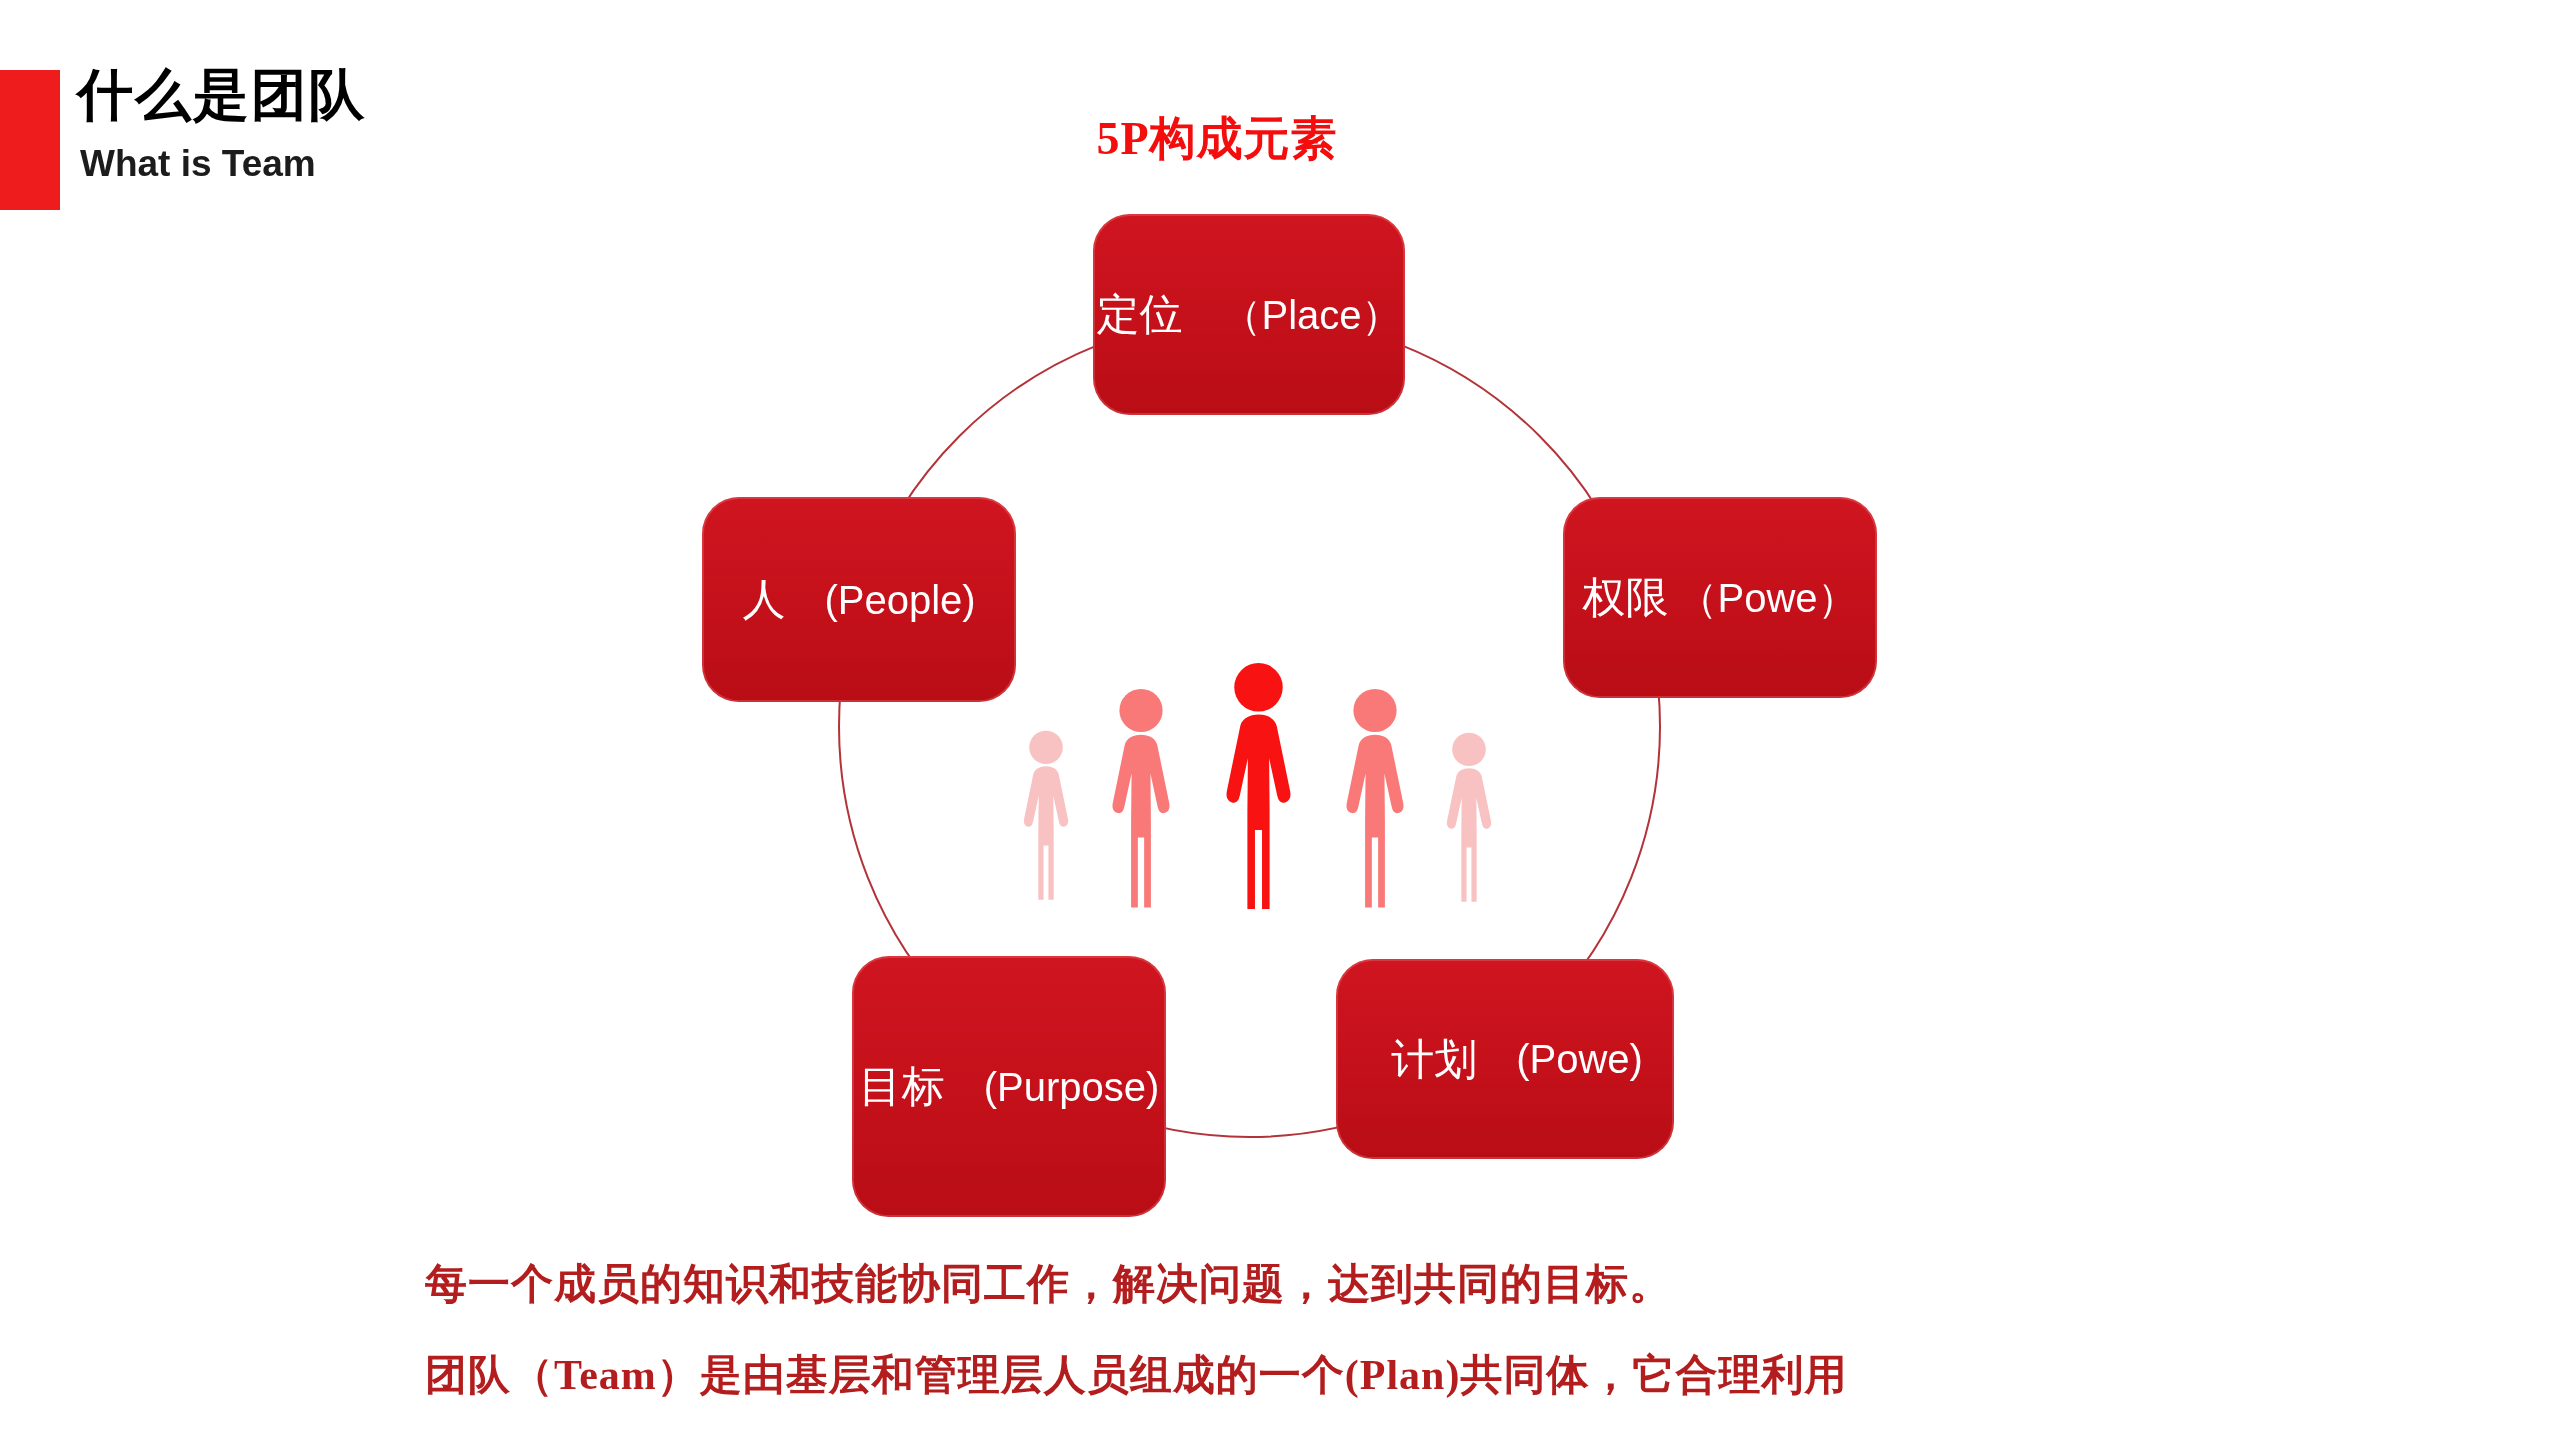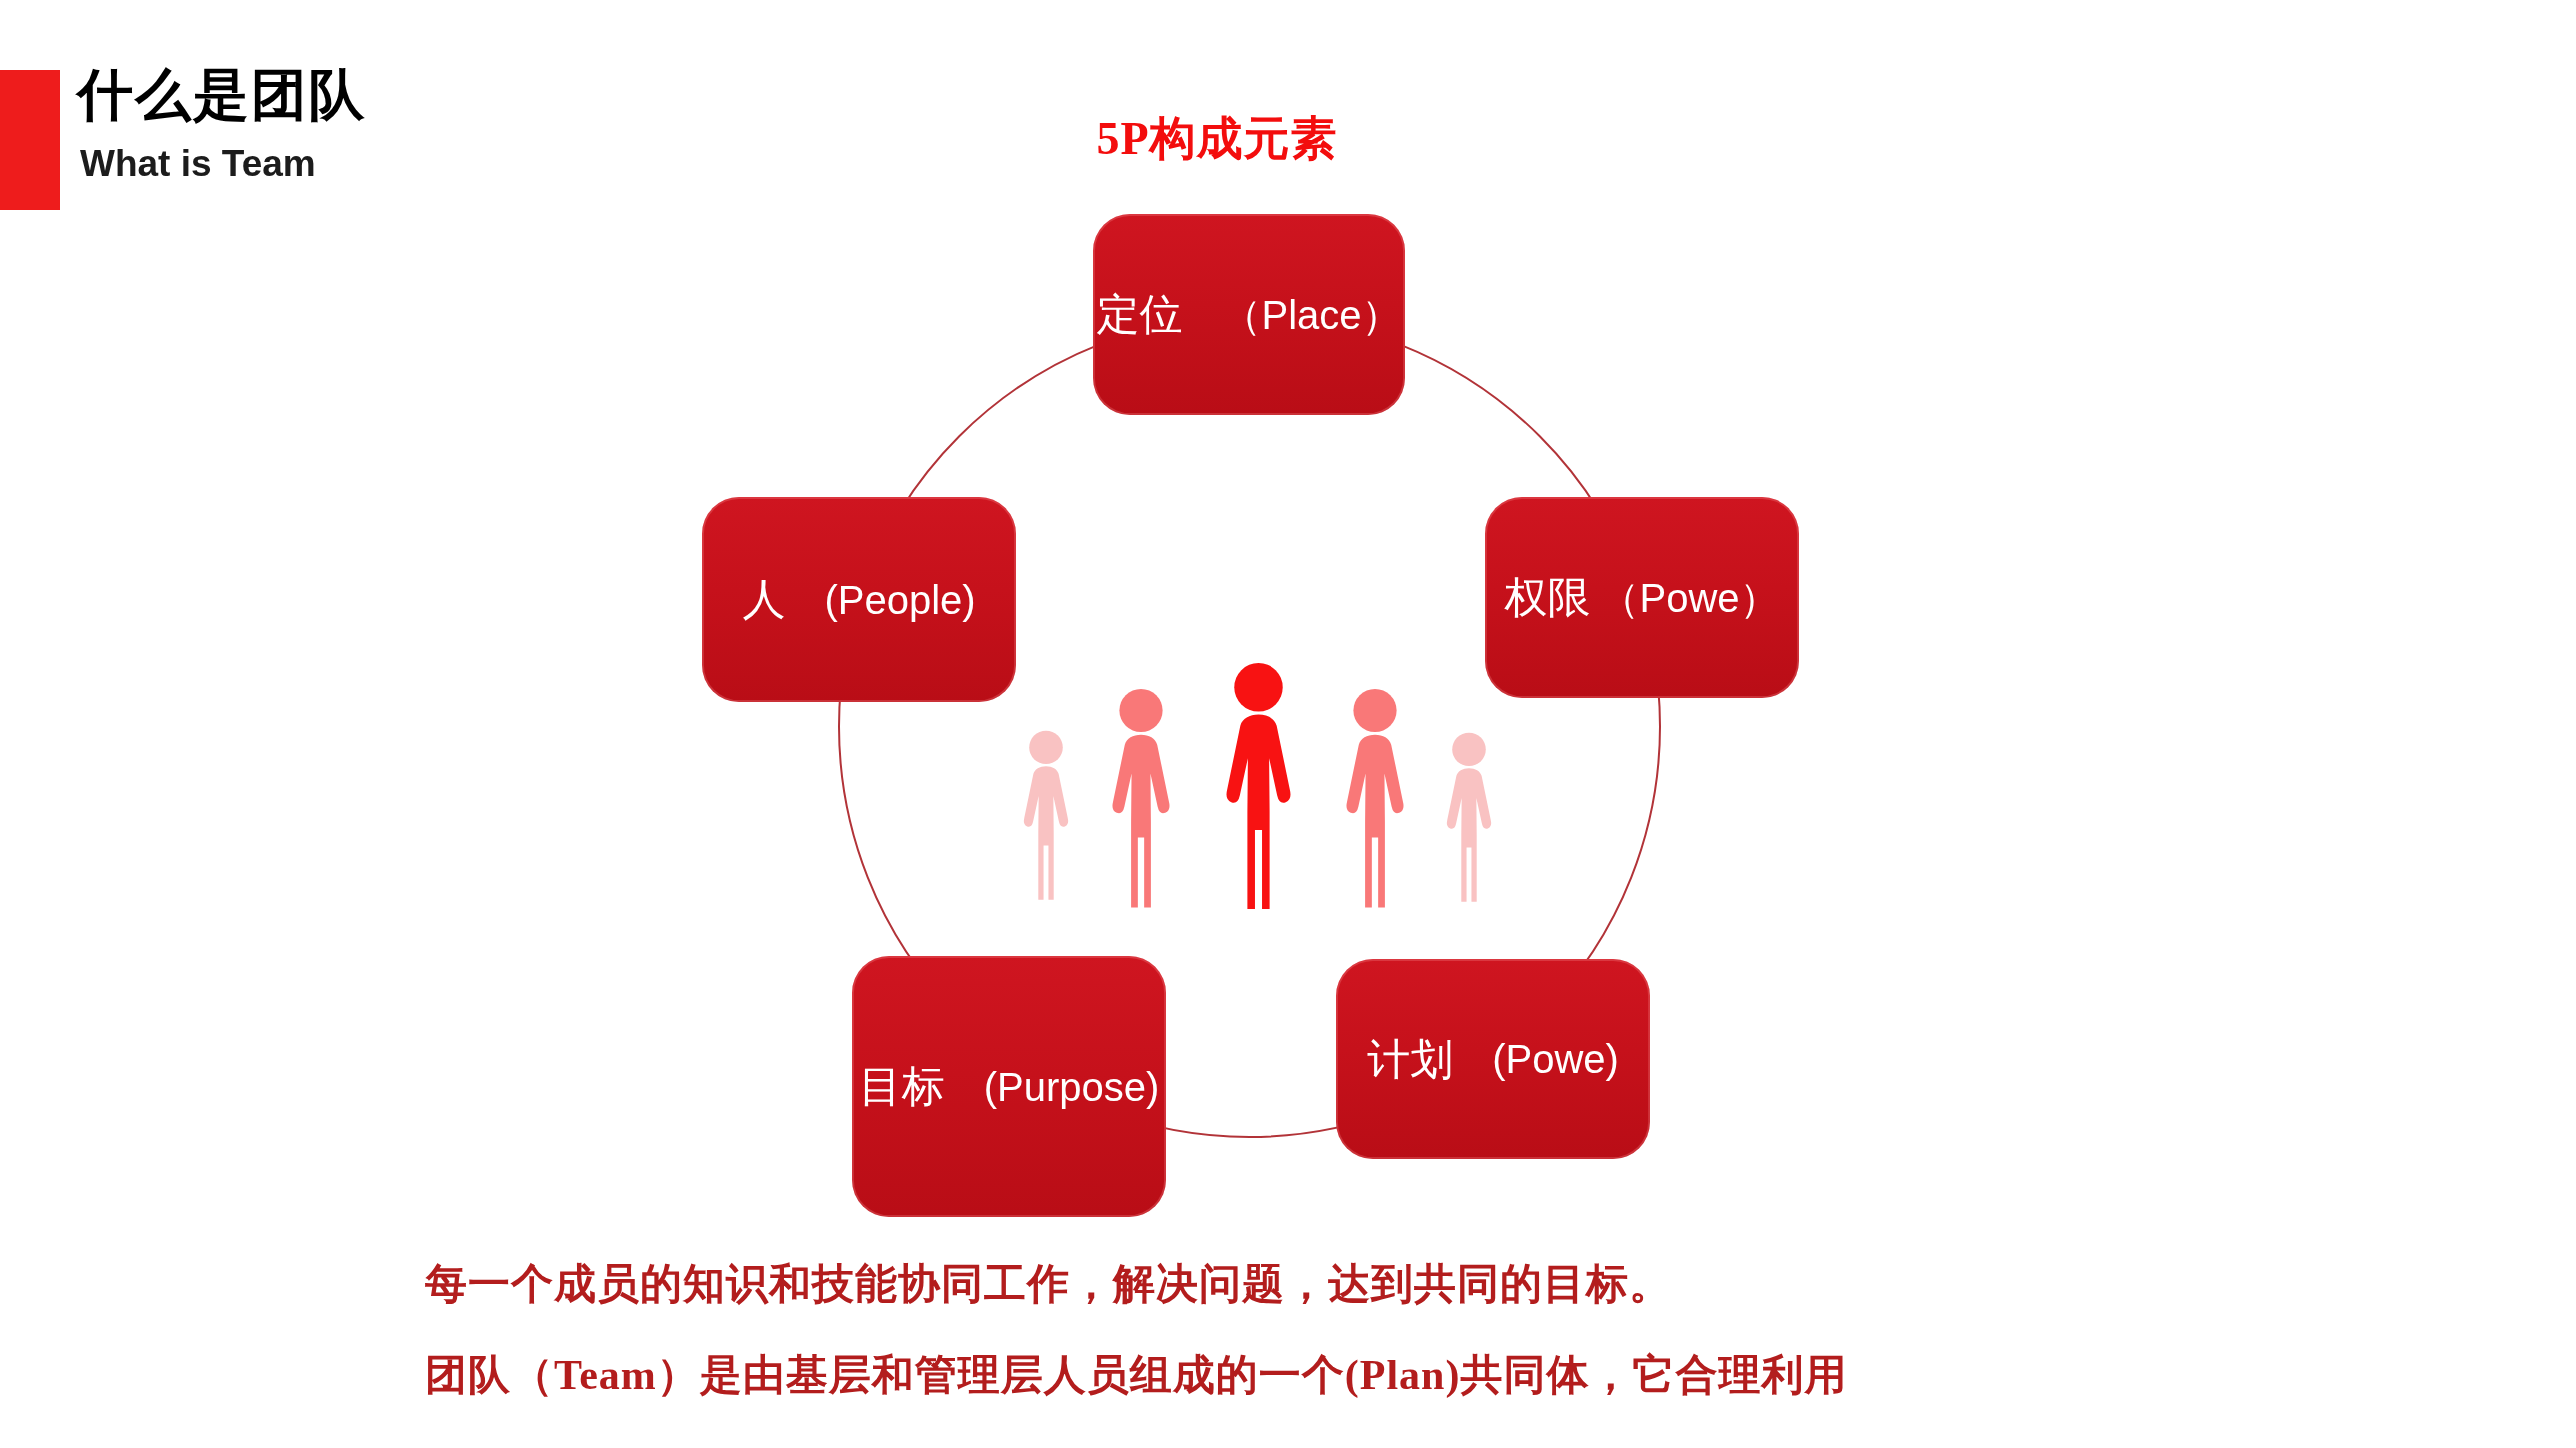--- a/index.html
+++ b/index.html
@@ -24,23 +24,23 @@
 
   
   .node{background:linear-gradient(180deg,#cf1520 0%,var(--node-fill) 45%,#b90d16 100%);
         border-radius:37px;z-index:2;display:flex;flex-direction:row;align-items:center;
         justify-content:center;gap:39px;color:#ffffff;text-align:center;
         box-shadow:inset 0 0 0 1.9px rgba(255,160,160,0.25);}
   .node .cn{font-size:43px;line-height:1;}
   .node .en{font-size:40px;line-height:1;}
   .node-place  {left:1093px;top:214px;width:312px;height:201px;}
   .node-people {left:702px; top:497px;width:314px;height:205px;}
-  .node-power  {left:1485px;top:497px;width:314px;height:201px;gap:9px;}
+  .node-power  {left:1563px;top:497px;width:314px;height:201px;gap:9px;}
   .node-purpose{left:852px; top:956px;width:314px;height:261px;}
-  .node-plan   {left:1336px;top:959px;width:314px;height:200px;}
+  .node-plan   {left:1336px;top:959px;width:314px;height:200px;padding-left:24px;}
 
   
   .person{z-index:1;}
   .p1{left:1011px;top:730px;width:70px;height:174px;}
   .p2{left:1096px;top:688px;width:90px;height:225px;}
   .p3{left:1208px;top:662px;width:101px;height:253px;}
   .p4{left:1330px;top:688px;width:90px;height:225px;}
   .p5{left:1434px;top:732px;width:70px;height:174px;}
 
   

